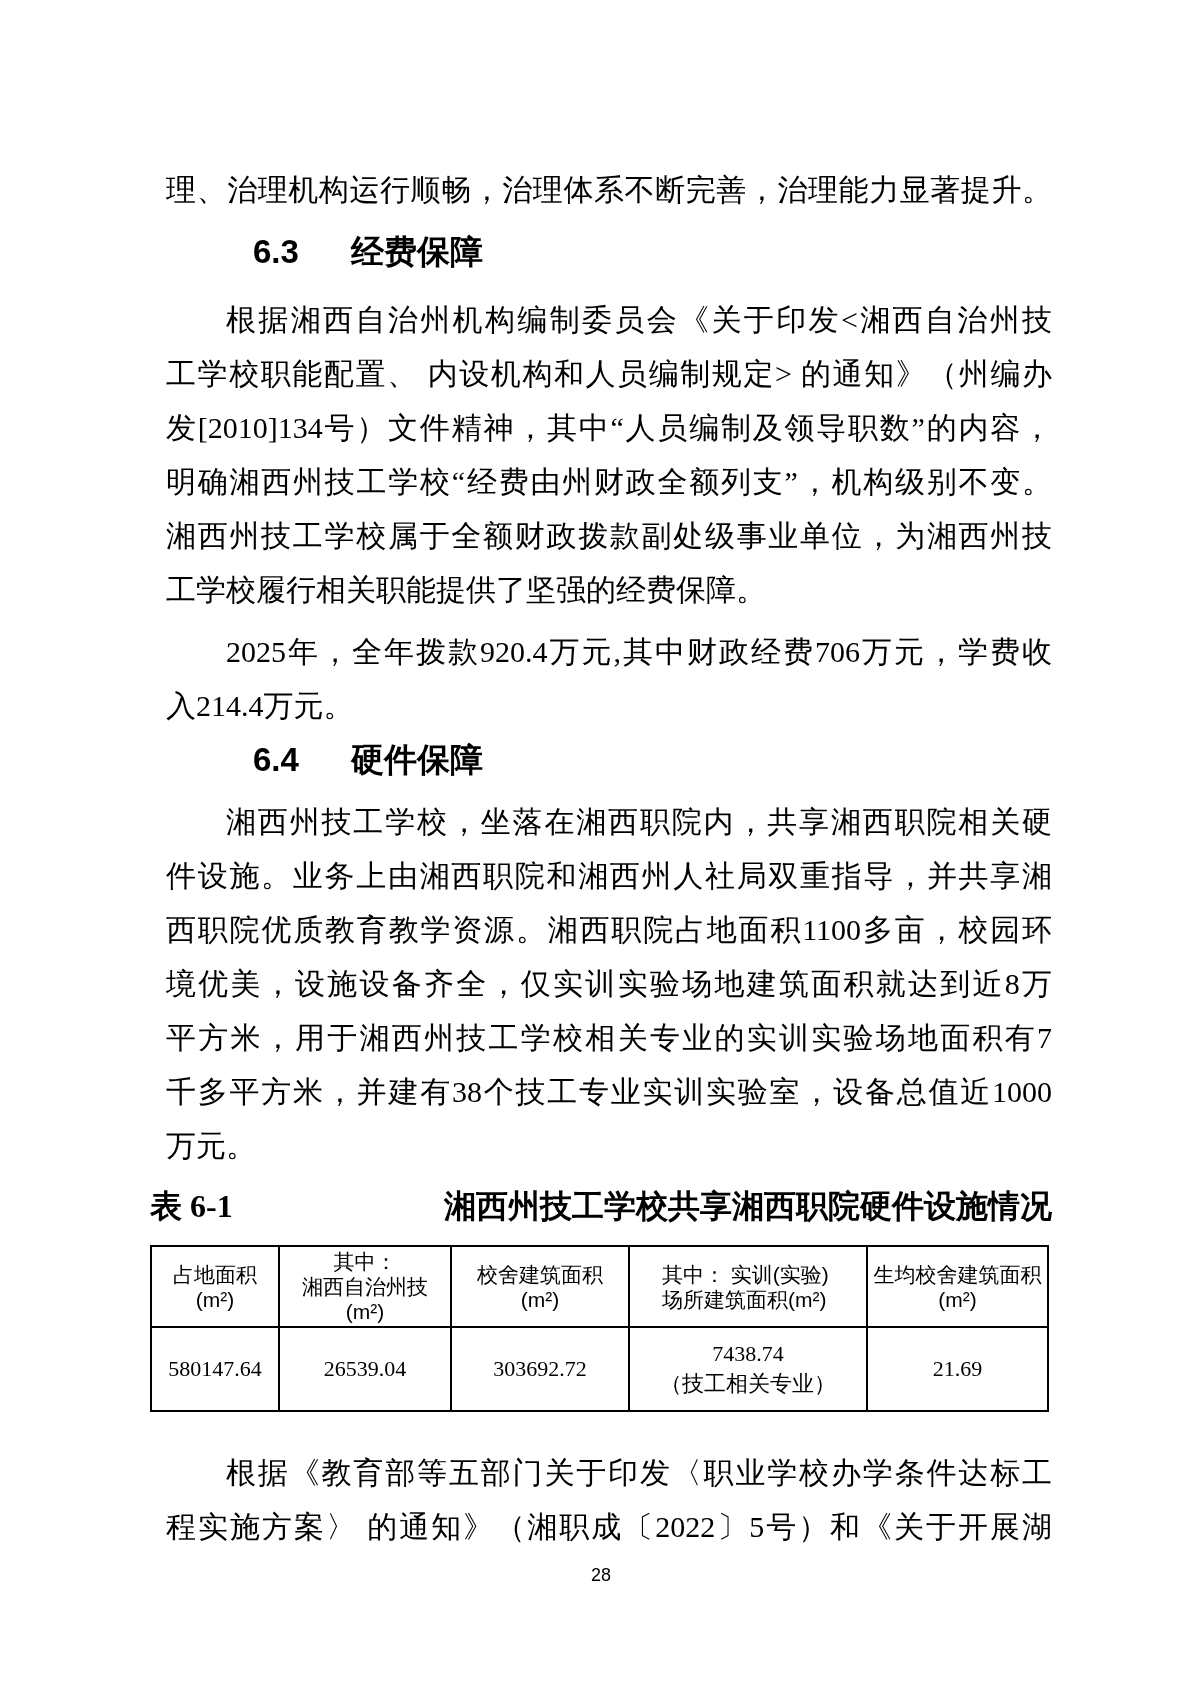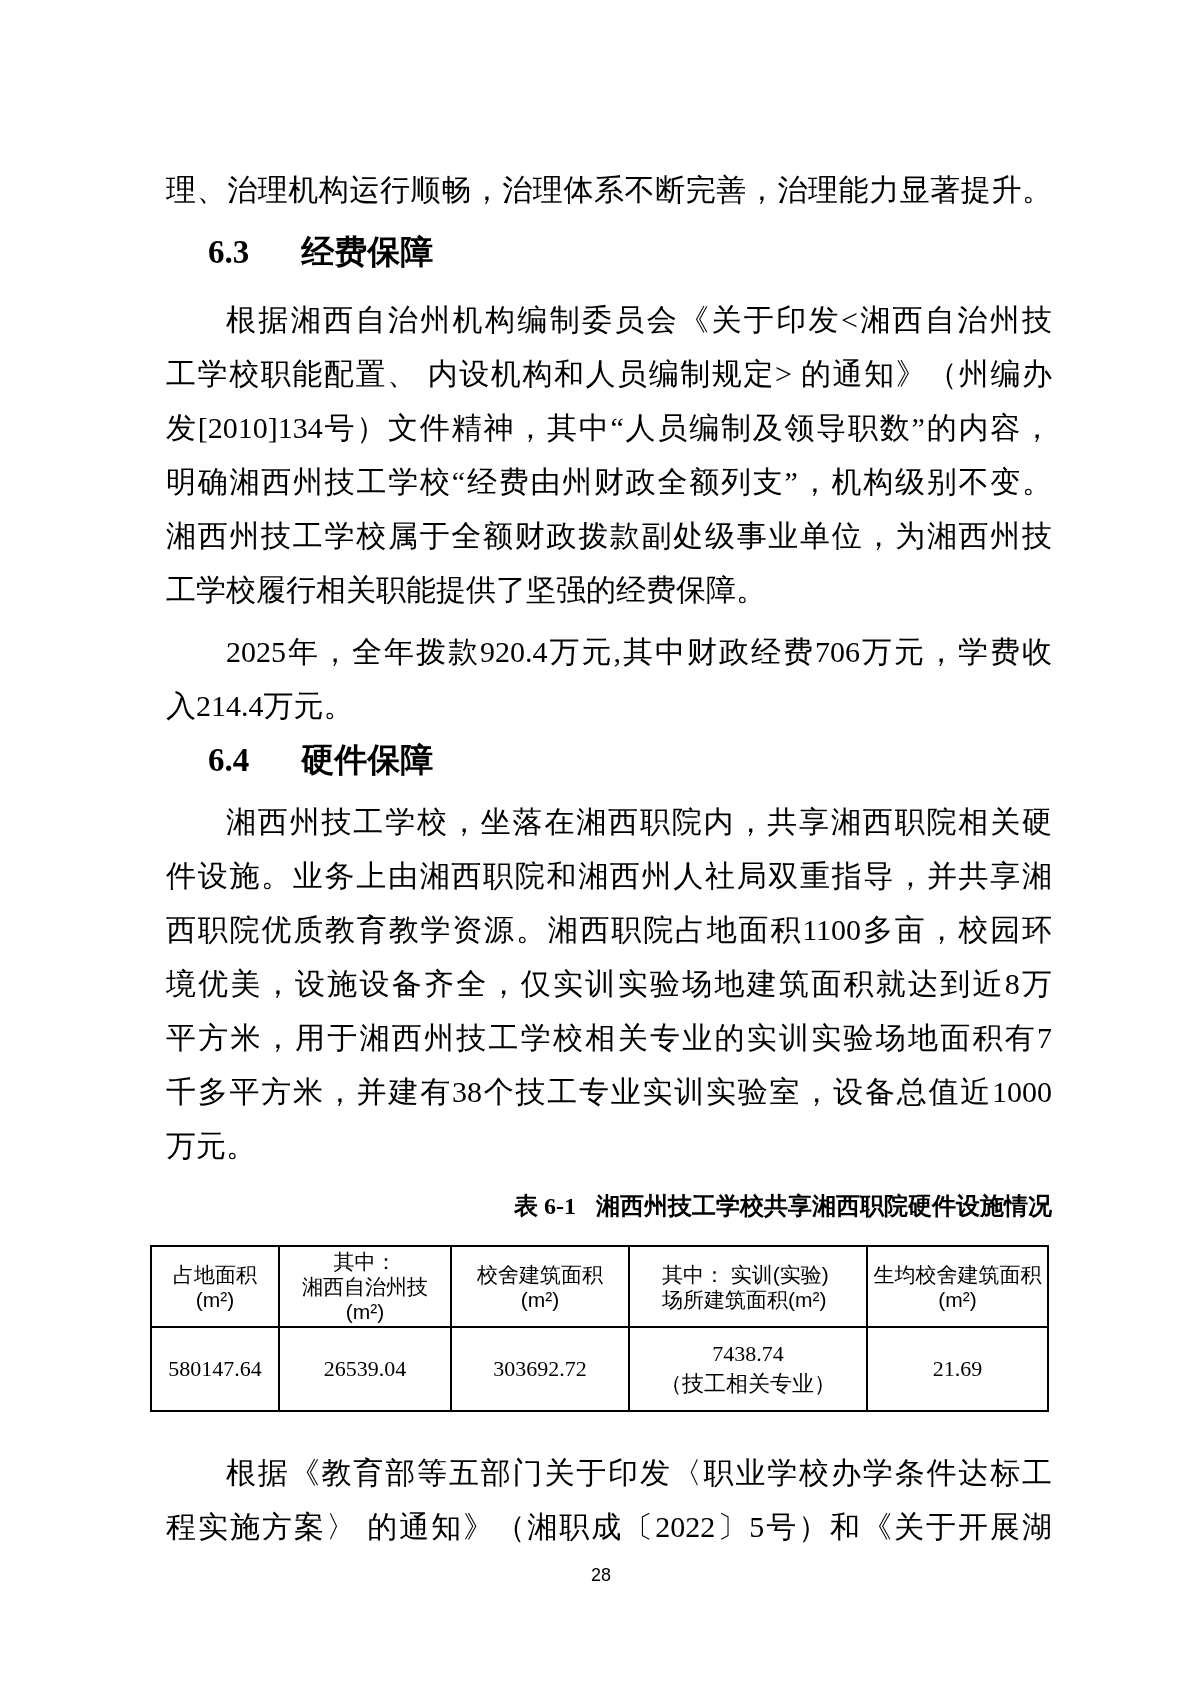--- a/index.html
+++ b/index.html
@@ -37,35 +37,35 @@
   .heading {
     display: flex;
     align-items: baseline;
     gap: 52px;
     padding-left: 58px;
     font-weight: bold;
     font-size: 33px;
     line-height: 54px;
     font-family: "Liberation Sans", "DejaVu Sans", sans-serif;
   }
-  .heading .hnum { font-family: Liberation Serif, serif; font-weight: bold; }
+  .heading .hnum { font-family: Liberation Sans, sans-serif; font-weight: bold; margin-left: 45px; }
   .h63 { margin-top: 8px; }
   .h64 { margin-top: 0; }
   .p1 { margin-top: 14px; }
   .p2 { margin-top: 8px; }
   .p3 { margin-top: 8px; }
 
   .tbl-caption {
     margin-top: 6px;
     display: flex;
-    justify-content: flex-end;
+    justify-content: space-between;
     align-items: baseline;
     gap: 20px;
     font-weight: bold;
-    font-size: 24px;
+    font-size: 32px;
     line-height: 54px;
     font-family: "Liberation Sans", "DejaVu Sans", sans-serif;
   }
   .tbl-caption .cap-label { font-family: "Liberation Serif", "DejaVu Serif", serif; }
 
   table.facilities {
     margin-top: 12px;
     border-collapse: collapse;
     table-layout: fixed;
     width: 897px;

